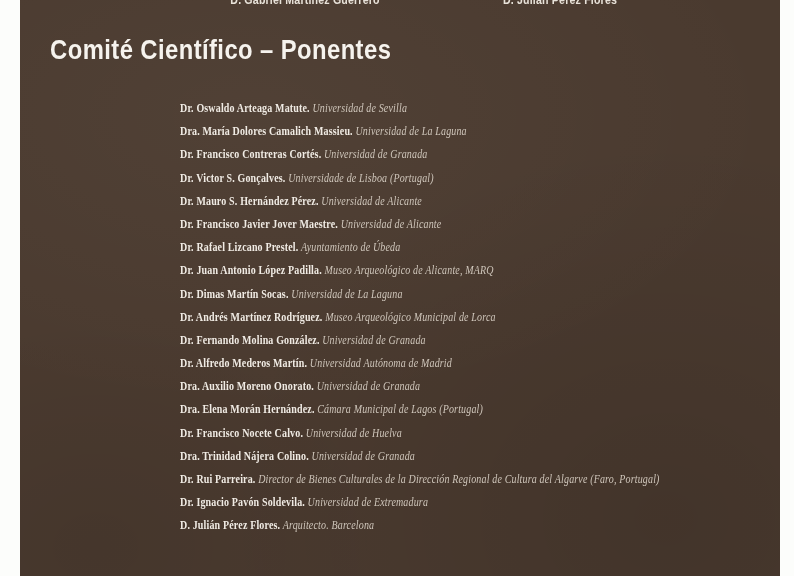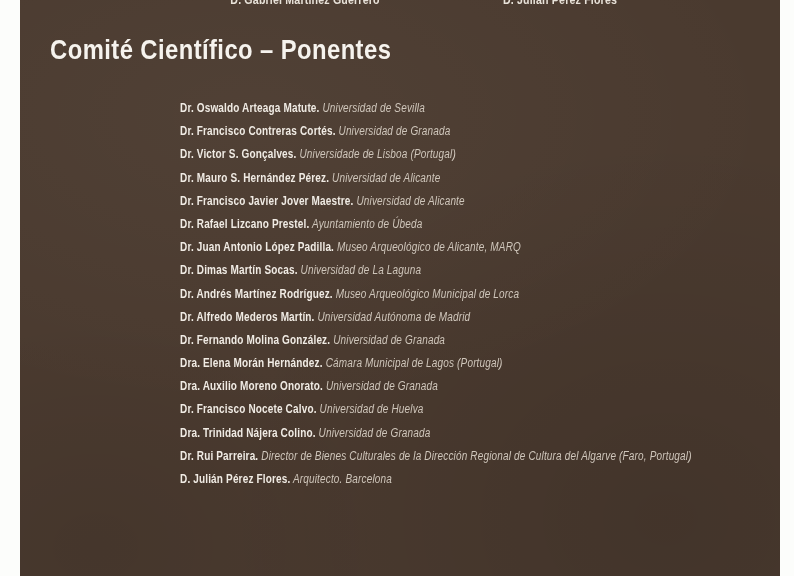--- a/index.html
+++ b/index.html
@@ -65,20 +65,21 @@
 
   .member-list {
     position: absolute;
     left: 160px; top: 95px;
     width: 600px;
   }
   .member-row {
     height: 23.2px;
     line-height: 23.2px;
     white-space: nowrap;
+    font-family: Liberation Serif, serif;
   }
   .member-row .squeeze {
     display: inline-block;
     transform: scaleX(0.8);
     transform-origin: 0 50%;
     white-space: nowrap;
   }
   .member-name {
     font-weight: bold;
     font-size: 12.5px;
@@ -106,31 +107,33 @@
   <div class="top-name julian">
     <span class="squeeze">D. Julián Pérez Flores</span>
   </div>
 
   <div class="title-wrap">
     <span class="title-text">Comité Científico – Ponentes</span>
   </div>
 
   <div class="member-list" id="member-list">
       <div class="member-row"><span class="squeeze"><span class="member-name">Dr. Oswaldo Arteaga Matute.</span><span class="member-affiliation"> Universidad de Sevilla</span></span></div>
+      <div class="member-row"><span class="squeeze"><span class="member-name">Dra. María Dolores Camalich Massieu.</span><span class="member-affiliation"> Universidad de La Laguna</span></span></div>
       <div class="member-row"><span class="squeeze"><span class="member-name">Dr. Francisco Contreras Cortés.</span><span class="member-affiliation"> Universidad de Granada</span></span></div>
       <div class="member-row"><span class="squeeze"><span class="member-name">Dr. Victor S. Gonçalves.</span><span class="member-affiliation"> Universidade de Lisboa (Portugal)</span></span></div>
       <div class="member-row"><span class="squeeze"><span class="member-name">Dr. Mauro S. Hernández Pérez.</span><span class="member-affiliation"> Universidad de Alicante</span></span></div>
       <div class="member-row"><span class="squeeze"><span class="member-name">Dr. Francisco Javier Jover Maestre.</span><span class="member-affiliation"> Universidad de Alicante</span></span></div>
       <div class="member-row"><span class="squeeze"><span class="member-name">Dr. Rafael Lizcano Prestel.</span><span class="member-affiliation"> Ayuntamiento de Úbeda</span></span></div>
       <div class="member-row"><span class="squeeze"><span class="member-name">Dr. Juan Antonio López Padilla.</span><span class="member-affiliation"> Museo Arqueológico de Alicante, MARQ</span></span></div>
       <div class="member-row"><span class="squeeze"><span class="member-name">Dr. Dimas Martín Socas.</span><span class="member-affiliation"> Universidad de La Laguna</span></span></div>
       <div class="member-row"><span class="squeeze"><span class="member-name">Dr. Andrés Martínez Rodríguez.</span><span class="member-affiliation"> Museo Arqueológico Municipal de Lorca</span></span></div>
+      <div class="member-row"><span class="squeeze"><span class="member-name">Dr. Fernando Molina González.</span><span class="member-affiliation"> Universidad de Granada</span></span></div>
       <div class="member-row"><span class="squeeze"><span class="member-name">Dr. Alfredo Mederos Martín.</span><span class="member-affiliation"> Universidad Autónoma de Madrid</span></span></div>
-      <div class="member-row"><span class="squeeze"><span class="member-name">Dr. Fernando Molina González.</span><span class="member-affiliation"> Universidad de Granada</span></span></div>
+      <div class="member-row"><span class="squeeze"><span class="member-name">Dra. Auxilio Moreno Onorato.</span><span class="member-affiliation"> Universidad de Granada</span></span></div>
       <div class="member-row"><span class="squeeze"><span class="member-name">Dra. Elena Morán Hernández.</span><span class="member-affiliation"> Cámara Municipal de Lagos (Portugal)</span></span></div>
-      <div class="member-row"><span class="squeeze"><span class="member-name">Dra. Auxilio Moreno Onorato.</span><span class="member-affiliation"> Universidad de Granada</span></span></div>
       <div class="member-row"><span class="squeeze"><span class="member-name">Dr. Francisco Nocete Calvo.</span><span class="member-affiliation"> Universidad de Huelva</span></span></div>
       <div class="member-row"><span class="squeeze"><span class="member-name">Dra. Trinidad Nájera Colino.</span><span class="member-affiliation"> Universidad de Granada</span></span></div>
       <div class="member-row"><span class="squeeze"><span class="member-name">Dr. Rui Parreira.</span><span class="member-affiliation"> Director de Bienes Culturales de la Dirección Regional de Cultura del Algarve (Faro, Portugal)</span></span></div>
+      <div class="member-row"><span class="squeeze"><span class="member-name">Dr. Ignacio Pavón Soldevila.</span><span class="member-affiliation"> Universidad de Extremadura</span></span></div>
       <div class="member-row"><span class="squeeze"><span class="member-name">D. Julián Pérez Flores.</span><span class="member-affiliation"> Arquitecto. Barcelona</span></span></div>
     </div>
 
 </div>
 
 </body></html>

